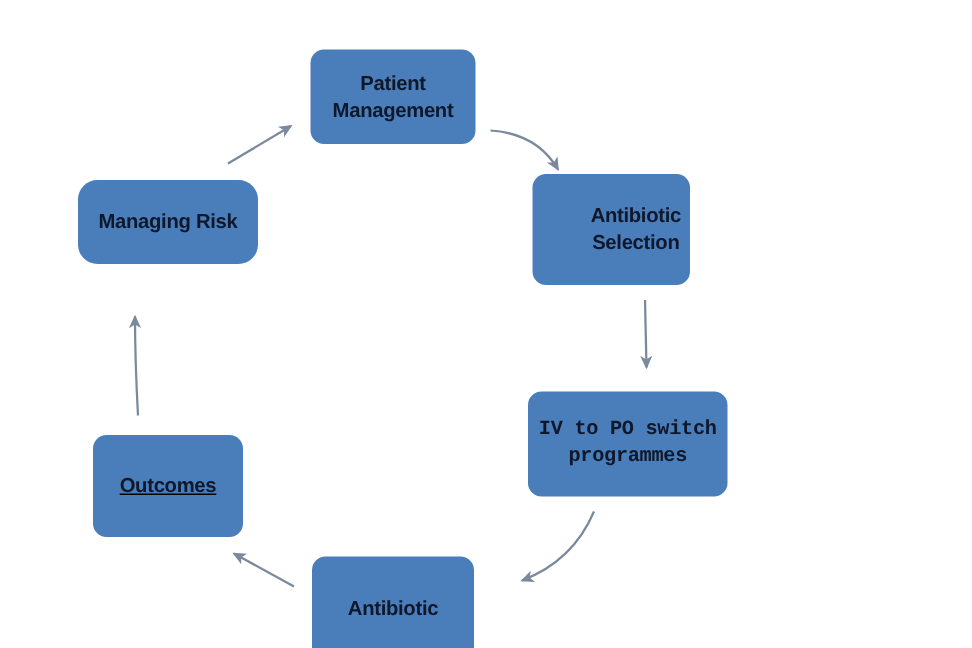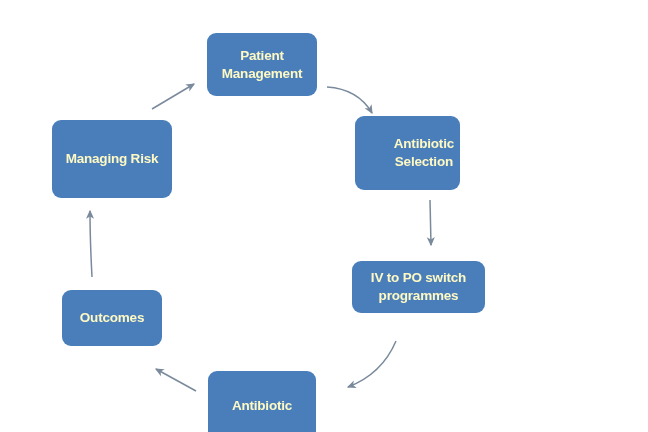--- a/index.html
+++ b/index.html
@@ -33,35 +33,35 @@
     position: absolute;
     background: #4a7ebb;
     border-radius: 9px;
     display: flex;
     align-items: center;
     justify-content: center;
     text-align: center;
     box-sizing: border-box;
   }
   .node .label {
-    color: #fef9c3;
+    color: #0f172a;
     font-weight: bold;
     font-size: 13.5px;
     line-height: 1.32;
     letter-spacing: -0.2px;
     padding: 0 6px;
     white-space: pre-line;
   }
   
   #node-patient-management { left: 207px; top: 33px;  width: 110px; height: 63px; }
   #node-antibiotic-selection { left: 355px; top: 116px; width: 105px; height: 74px; justify-content: flex-end; }
-  #node-iv-to-po-switch { left: 352px; top: 261px; width: 133px; height: 52px; }
+  #node-iv-to-po-switch { left: 352px; top: 261px; width: 133px; height: 70px; font-family: Liberation Mono, monospace; }
   #node-governance { left: 208px; top: 371px; width: 108px; height: 70px; }
-  #node-outcomes { left: 62px; top: 290px; width: 100px; height: 56px; }
-  #node-managing-risk { left: 52px; top: 120px; width: 120px; height: 78px; }
+  #node-outcomes { left: 62px; top: 290px; width: 100px; height: 68px; text-decoration: underline; }
+  #node-managing-risk { left: 52px; top: 120px; width: 120px; height: 56px; border-radius: 13px; }
 </style>
 </head>
 <body>
 
 <div id="canvas">
 
   <svg class="arrow-layer" viewBox="0 0 648 432" width="648" height="432" xmlns="http://www.w3.org/2000/svg">
     <defs>
       <marker id="arrowhead" markerWidth="7" markerHeight="7" refX="5.2" refY="3" orient="auto" markerUnits="strokeWidth">
         <path d="M0,0.3 L6,3 L0,5.7 L1.6,3 Z" fill="#7a8a9c"></path>

